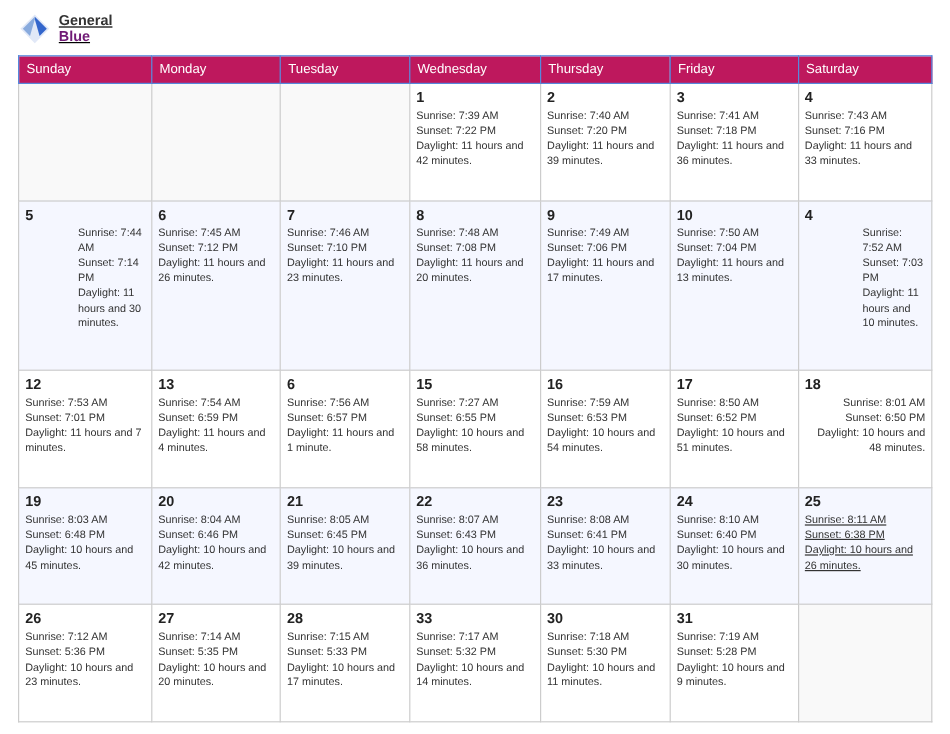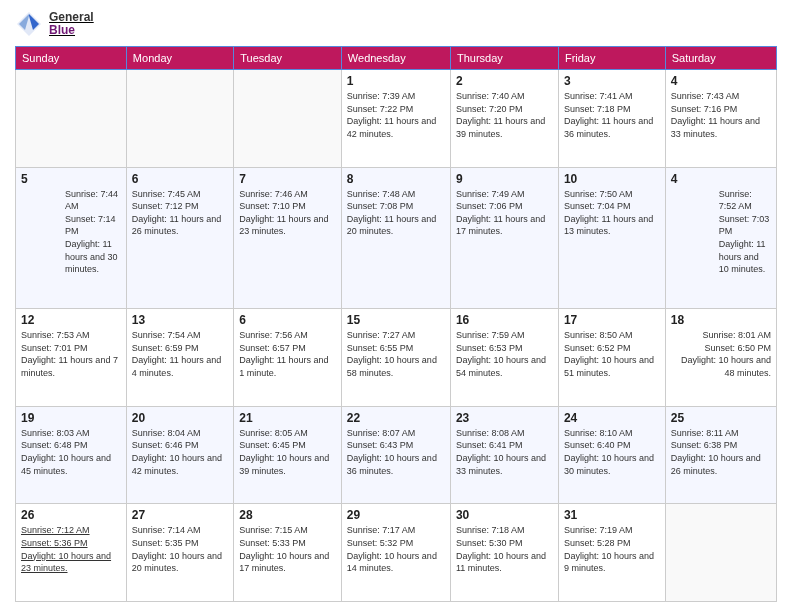--- a/index.html
+++ b/index.html
@@ -276,46 +276,46 @@
 Daylight: 10 hours and 33 minutes.</div>
           </td>
           <td>
             <span class="day-num">24</span>
             <div class="day-info" style="white-space: pre-line;">Sunrise: 8:10 AM
 Sunset: 6:40 PM
 Daylight: 10 hours and 30 minutes.</div>
           </td>
           <td>
             <span class="day-num">25</span>
-            <div class="day-info" style="white-space: pre-line;">Sunrise: 8:11 AM
+            <div class="day-info" style="white-space: pre-line; text-decoration: underline;">Sunrise: 8:11 AM
 Sunset: 6:38 PM
 Daylight: 10 hours and 26 minutes.</div>
           </td>
         </tr>
         <tr>
           <td>
             <span class="day-num">26</span>
-            <div class="day-info" style="white-space: pre-line; text-decoration: underline;">Sunrise: 7:12 AM
+            <div class="day-info" style="white-space: pre-line;">Sunrise: 7:12 AM
 Sunset: 5:36 PM
 Daylight: 10 hours and 23 minutes.</div>
           </td>
           <td>
             <span class="day-num">27</span>
             <div class="day-info" style="white-space: pre-line;">Sunrise: 7:14 AM
 Sunset: 5:35 PM
 Daylight: 10 hours and 20 minutes.</div>
           </td>
           <td>
             <span class="day-num">28</span>
             <div class="day-info" style="white-space: pre-line;">Sunrise: 7:15 AM
 Sunset: 5:33 PM
 Daylight: 10 hours and 17 minutes.</div>
           </td>
           <td>
-            <span class="day-num">29</span>
+            <span class="day-num">33</span>
             <div class="day-info" style="white-space: pre-line;">Sunrise: 7:17 AM
 Sunset: 5:32 PM
 Daylight: 10 hours and 14 minutes.</div>
           </td>
           <td>
             <span class="day-num">30</span>
             <div class="day-info" style="white-space: pre-line;">Sunrise: 7:18 AM
 Sunset: 5:30 PM
 Daylight: 10 hours and 11 minutes.</div>
           </td>

